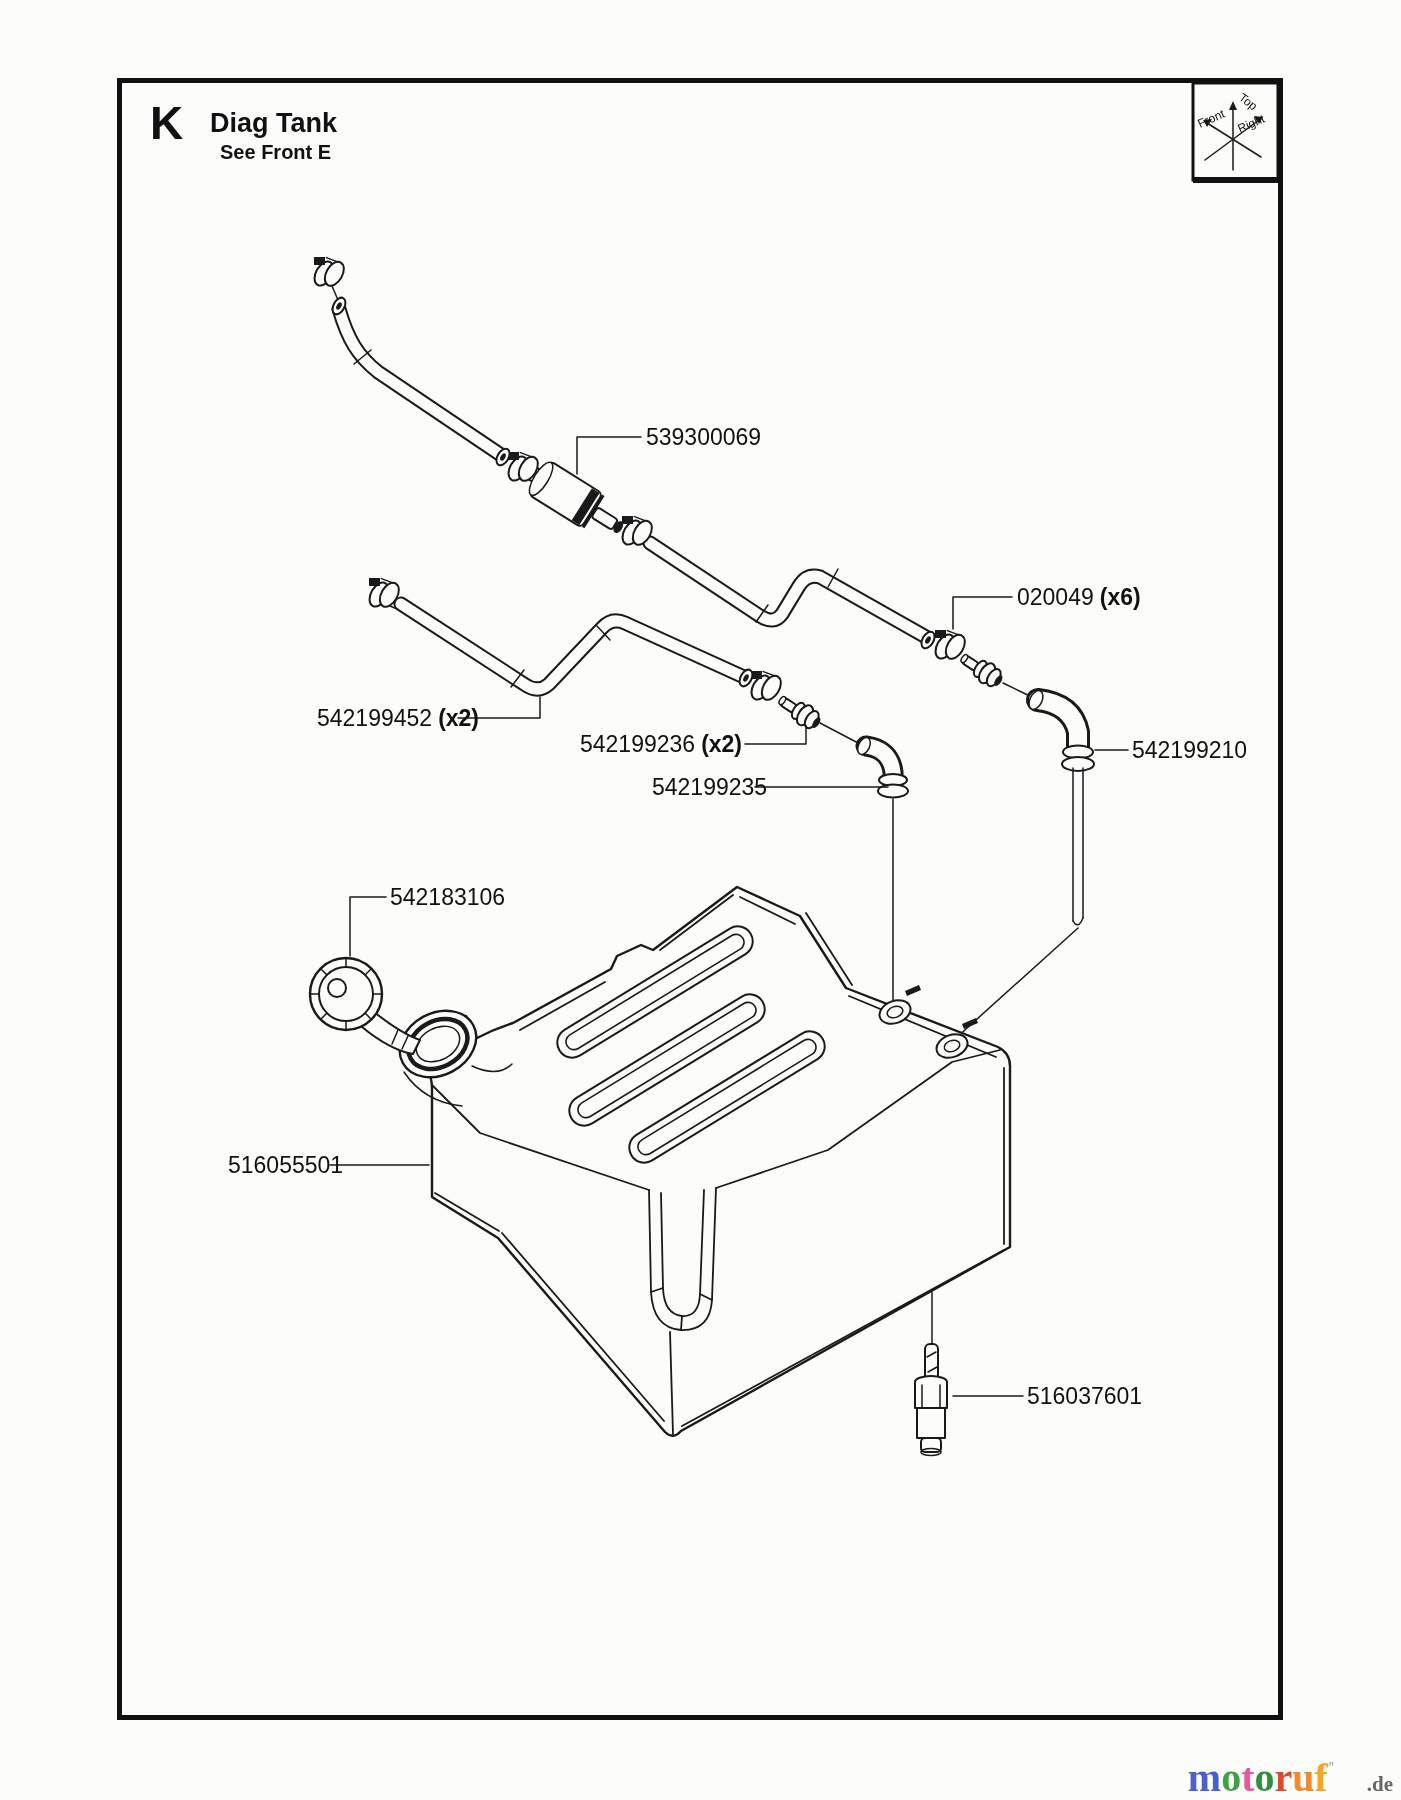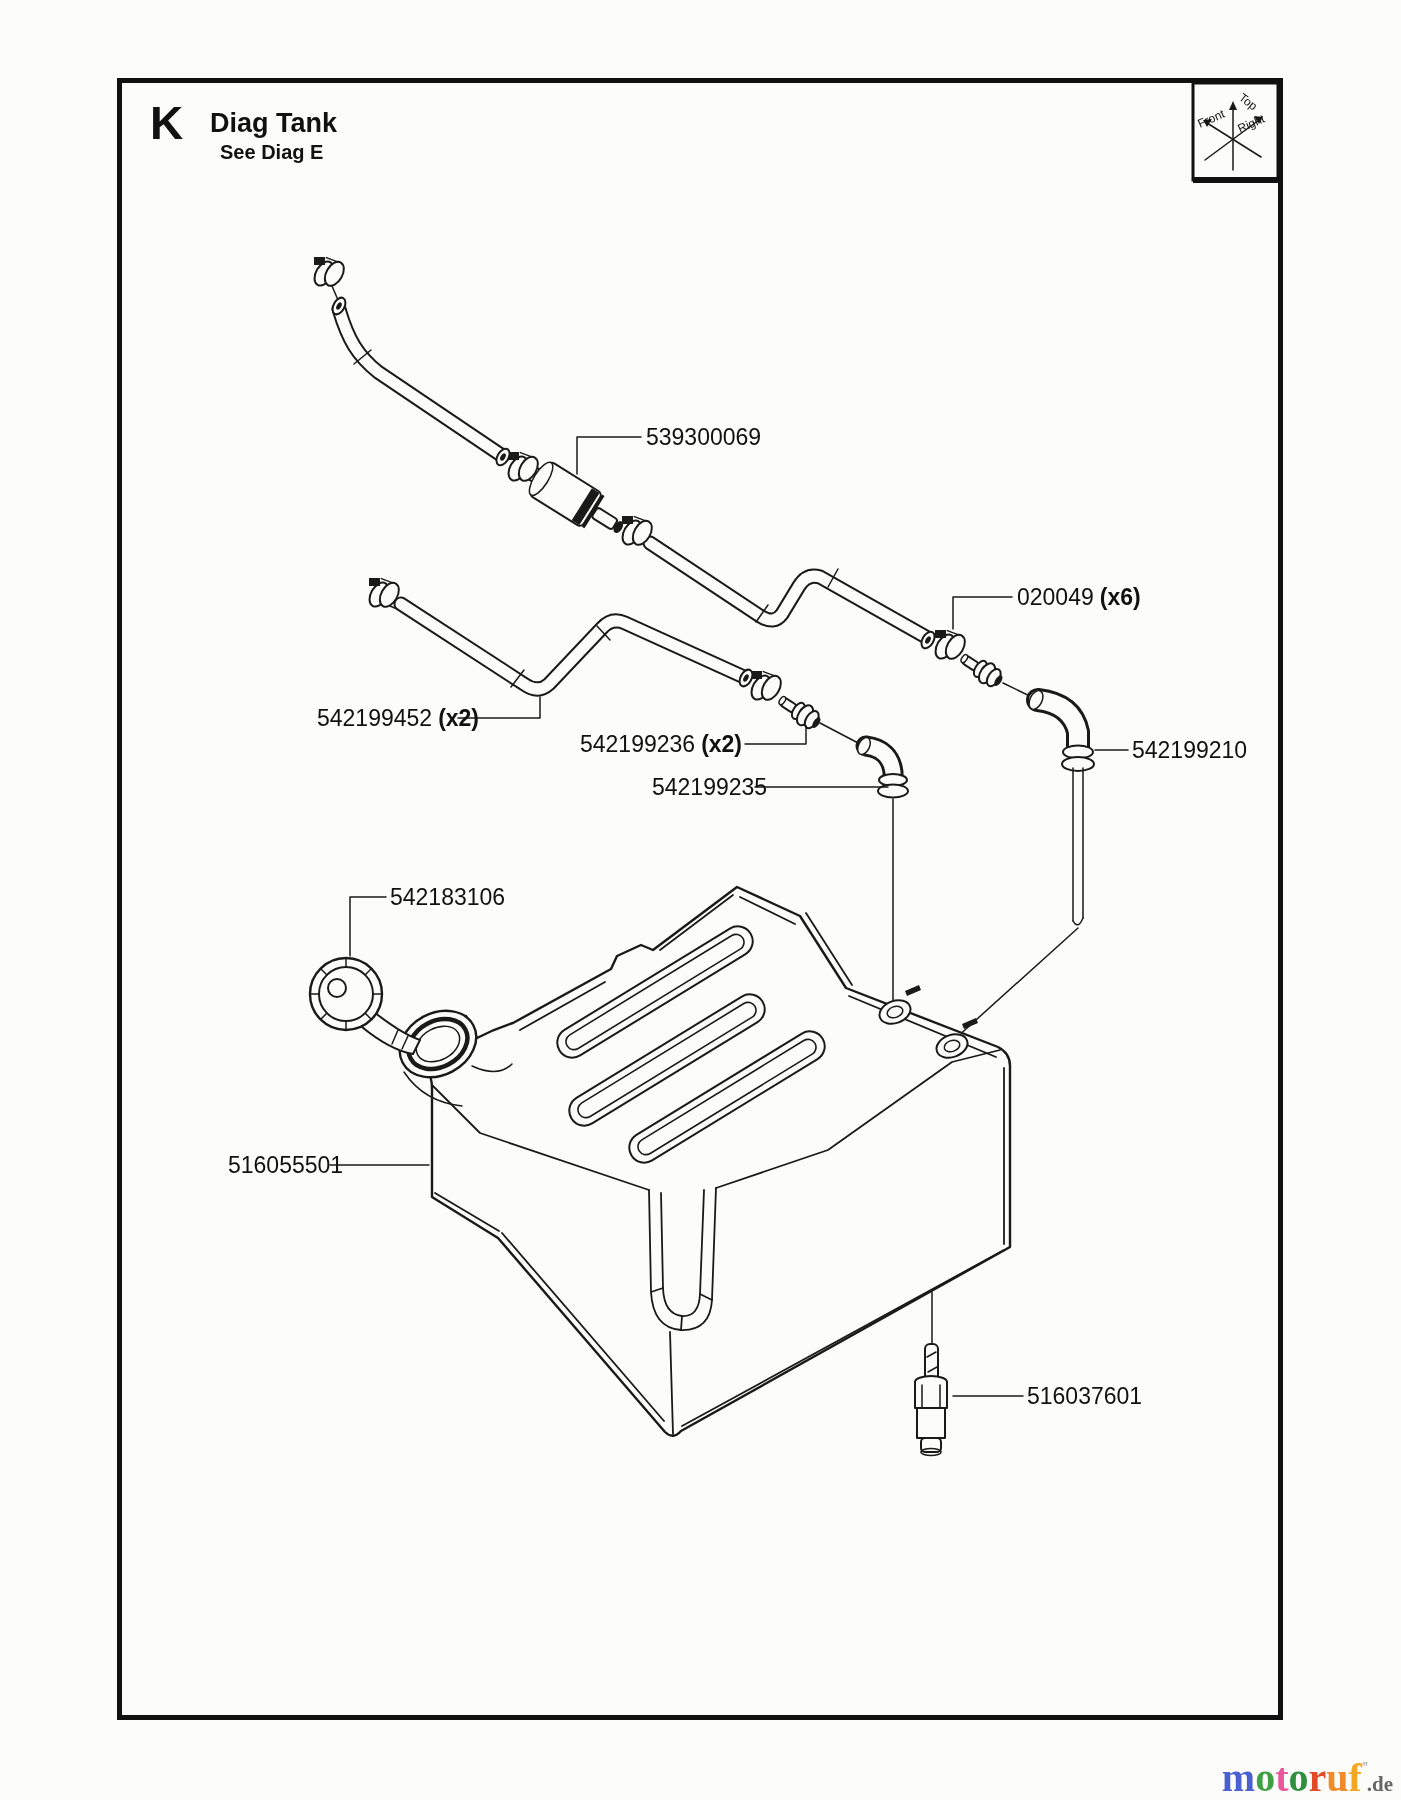--- a/index.html
+++ b/index.html
@@ -4,21 +4,21 @@
 <style>
   html,body{margin:0;padding:0;background:#e8e8e8;}
   #page{position:relative;width:1401px;height:1800px;background:#fcfcfa;overflow:hidden;
         font-family:"Liberation Sans",sans-serif;color:#111;}
   #page svg{position:absolute;left:0;top:0;}
   .hdr-k{position:absolute;left:150px;top:96px;font-size:46px;font-weight:bold;letter-spacing:1px;}
   .hdr-title{position:absolute;left:210px;top:108px;font-size:27px;font-weight:bold;}
   .hdr-sub{position:absolute;left:220px;top:141px;font-size:20px;font-weight:bold;}
   .logo{position:absolute;right:8px;bottom:2px;font-family:"Liberation Serif",serif;
         font-weight:bold;font-size:40px;line-height:1;}
-  .logo .suffix{font-size:21px;color:#666;font-weight:bold;}
+  .logo .suffix{font-size:21px;color:#666;font-weight:bold;margin-left:34px;}
   .logo .tick{font-size:16px;color:#b5b5b5;vertical-align:18px;letter-spacing:-2px;}
   
   .ln{stroke:#1a1a1a;stroke-width:2;fill:none;stroke-linecap:round;stroke-linejoin:round;}
   .ln15{stroke-width:1.5;}
   .ln24{stroke-width:2.4;}
   .fillbg{fill:#fcfcfa;}
   .fillk{fill:#1a1a1a;stroke:none;}
   .hose-o{stroke:#1a1a1a;stroke-width:15;fill:none;stroke-linecap:round;stroke-linejoin:round;}
   .hose-i{stroke:#fcfcfa;stroke-width:11;fill:none;stroke-linecap:round;stroke-linejoin:round;}
   .elb-o{stroke:#1a1a1a;stroke-width:24;fill:none;stroke-linecap:round;stroke-linejoin:round;}
@@ -27,21 +27,21 @@
   .plabel .q{font-weight:bold;}
   .axlabel{font-family:"Liberation Sans",sans-serif;font-size:12px;fill:#111;}
 </style>
 </head>
 <body>
 
 <div id="page">
 
   <div class="hdr-k">K</div>
   <div class="hdr-title">Diag Tank</div>
-  <div class="hdr-sub">See Diag E</div>
+  <div class="hdr-sub">See Front E</div>
 
   <svg width="1401" height="1800" viewBox="0 0 1401 1800">
 
     <defs>
       <g id="clamp">
         <ellipse cx="-4" cy="3" rx="8" ry="13" class="ln fillbg"></ellipse>
         <ellipse cx="5" cy="-2" rx="8" ry="13" class="ln fillbg"></ellipse>
         <rect x="-15" y="-16" width="11" height="8" transform="rotate(-30)" class="fillk"></rect>
         <line x1="-10" y1="-12" x2="2" y2="-14" class="ln ln15"></line>
       </g>

